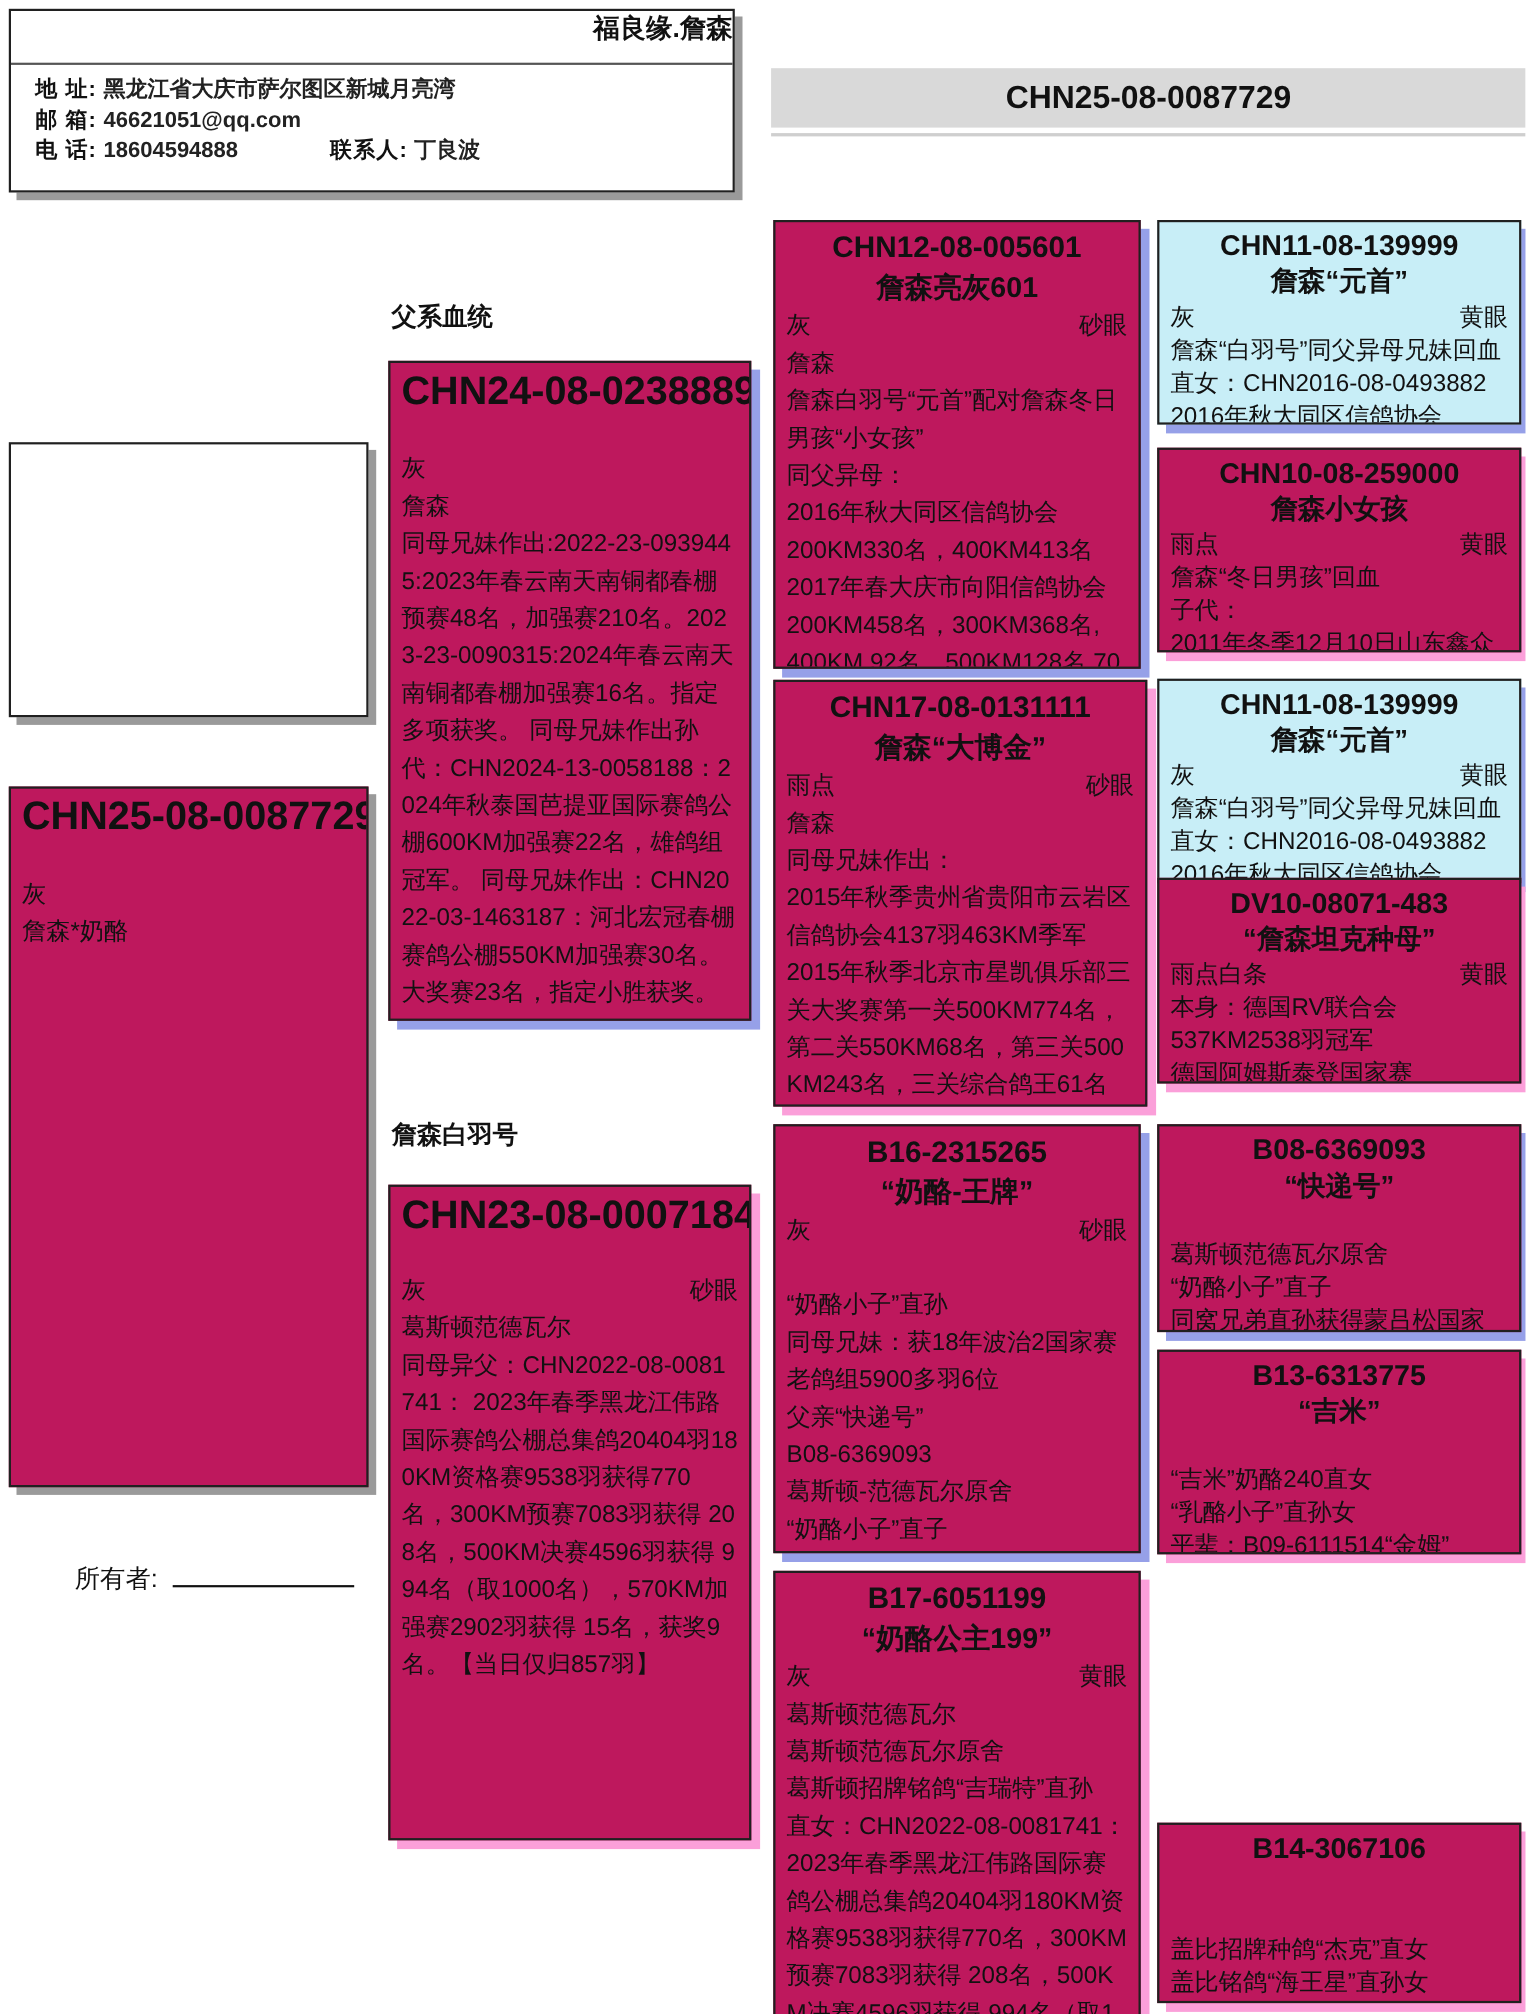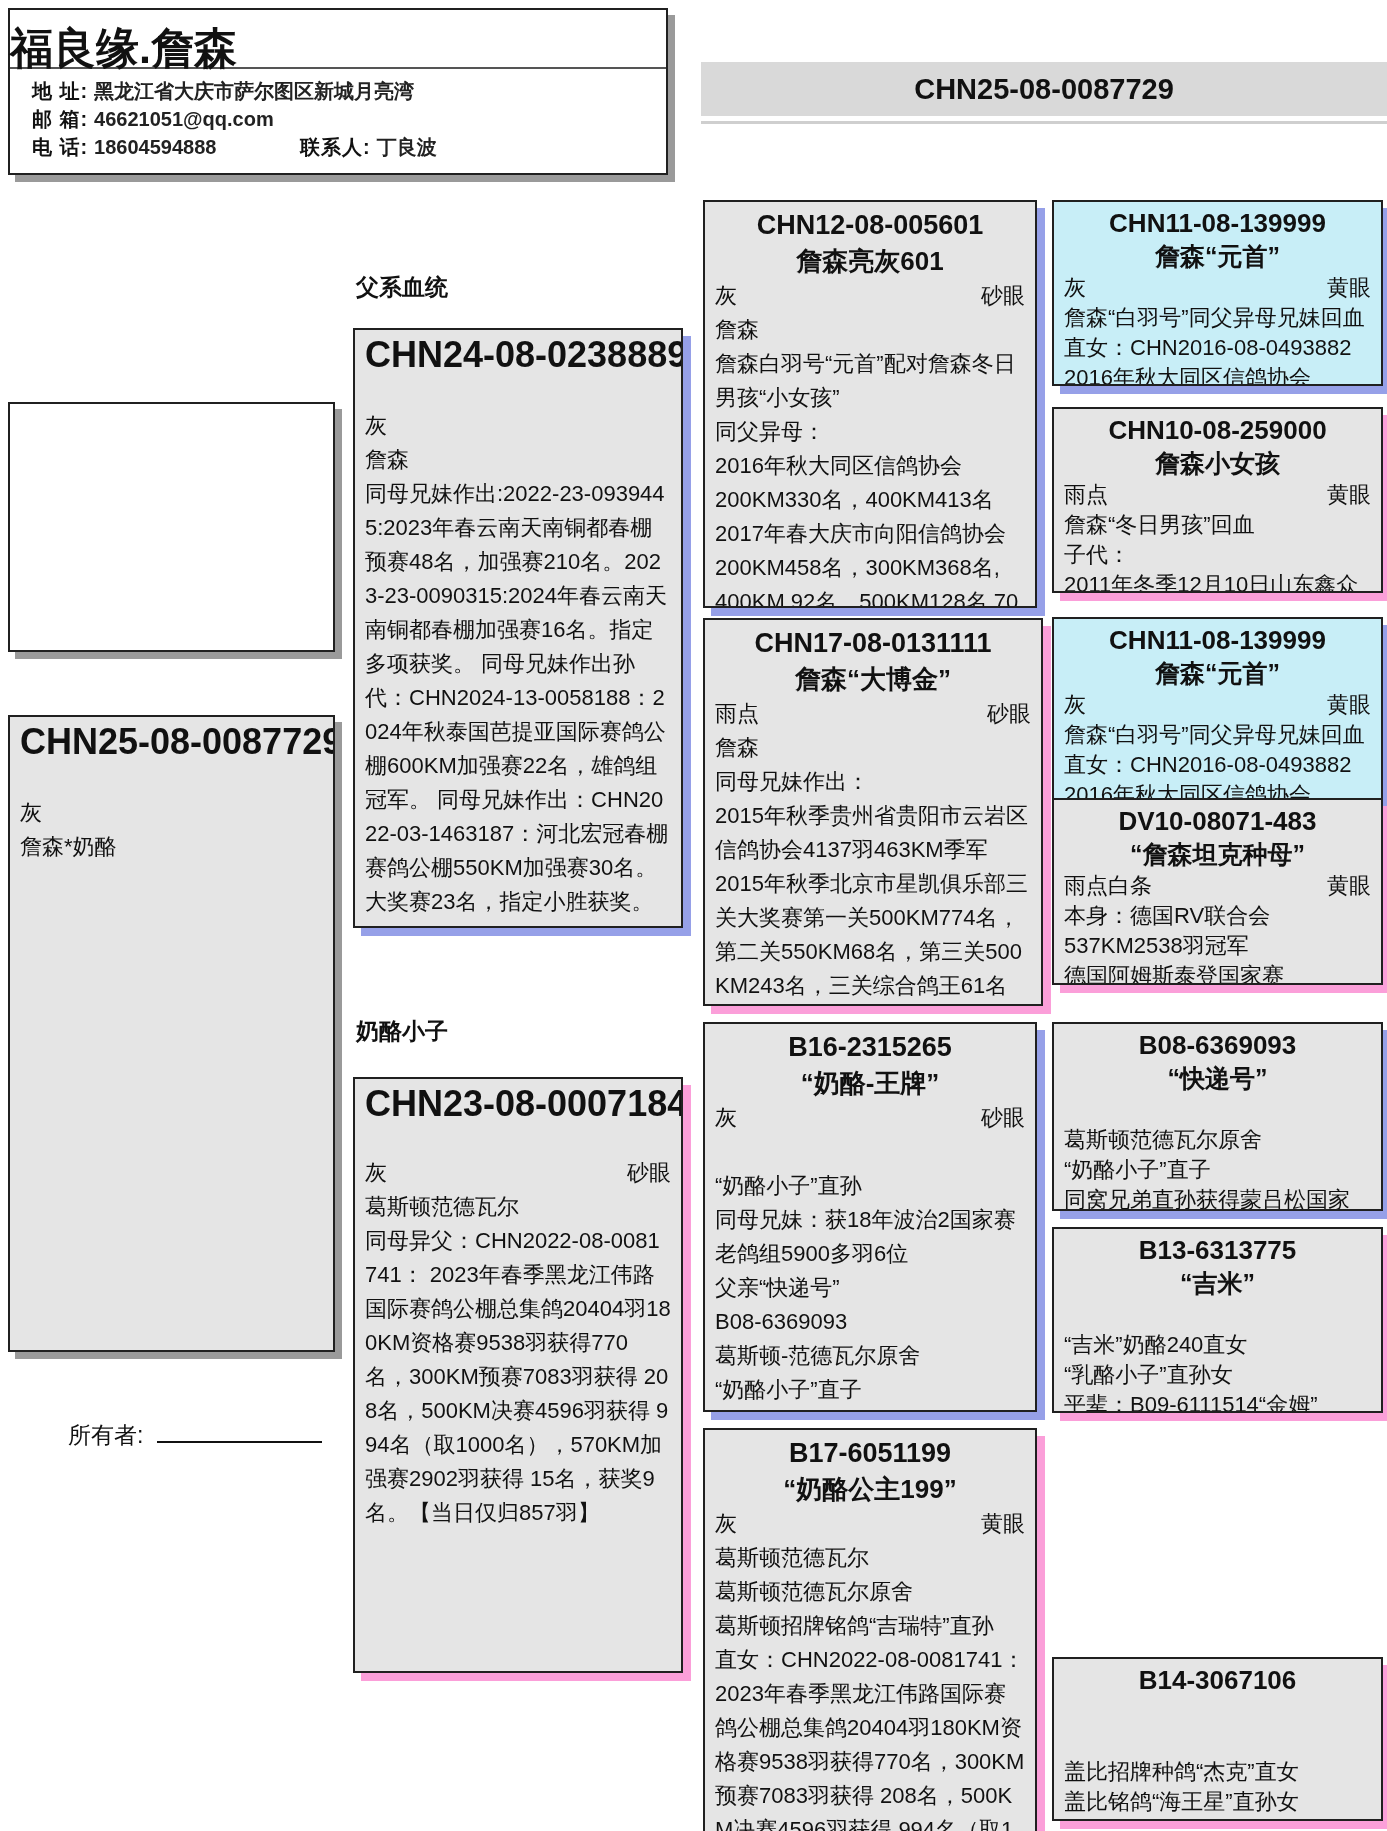--- a/index.html
+++ b/index.html
@@ -1,38 +1,38 @@
 <!DOCTYPE html>
 <html><head>
 <meta charset="utf-8">
 <style>
   html,body{margin:0;padding:0;background:#fff;}
   body{font-family:"Liberation Sans","DejaVu Sans",sans-serif;color:#111;}
   #page{position:relative;width:1387px;height:1831px;background:#fff;overflow:hidden;}
 
   
-  .box{position:absolute;background:#e5e5e5;border:2px solid #202020;box-sizing:border-box;
+  .box{position:absolute;background:#be185d;border:2px solid #202020;box-sizing:border-box;
        padding:5px 10px 4px 10px;overflow:hidden;font-size:22px;line-height:34px;}
   .sh-blue{box-shadow:8px 8px 0 #96a0e8;}
   .sh-pink{box-shadow:8px 8px 0 #fb9fd9;}
   .sh-gray{box-shadow:7px 7px 0 #9a9a9a;}
   .bg-cyan{background:#c8eef7;}
   .ring{font-weight:bold;text-align:center;font-size:27px;line-height:37px;white-space:nowrap;}
   .bname{font-weight:bold;text-align:center;font-size:26px;line-height:35px;white-space:nowrap;}
   .crow{display:flex;justify-content:space-between;}
   .bbody{white-space:pre-wrap;word-break:break-all;}
   .tight{font-size:22px;line-height:30px;}
   .tight .ring{font-size:26px;line-height:33px;}
   .tight .bname{font-size:25px;line-height:33px;}
   .big-ring .ring{font-size:36px;line-height:40px;}
 
   
   #header-box{position:absolute;left:8px;top:8px;width:660px;height:167px;background:#fff;
       border:2px solid #202020;box-sizing:border-box;box-shadow:7px 7px 0 #9a9a9a;}
-  #loft-title{font-weight:bold;font-size:43px;text-align:left;padding-top:10px;height:47px;
+  #loft-title{font-weight:bold;font-size:24px;text-align:right;height:47px;
       border-bottom:2px solid #555;}
   #header-rows{padding:8px 6px 0 22px;font-size:21px;line-height:28px;}
   .hrow{white-space:nowrap;}
   .hlabel{font-weight:bold;font-size:20px;letter-spacing:1px;}
   .hval{font-size:20px;color:#222;font-weight:bold;}
   .hgap{display:inline-block;width:72px;}
 
   
   #banner{position:absolute;left:701px;top:62px;width:686px;height:54px;background:#d9d9d9;
       text-align:center;font-weight:bold;font-size:29px;line-height:54px;}
@@ -70,21 +70,21 @@
         <span class="hlabel">联系人:</span>
         <span class="hval">丁良波</span>
       </div>
     </div>
   </div>
 
   <div id="banner">CHN25-08-0087729</div>
   <div id="banner-underline"></div>
 
   <div class="sec-label" style="left:356px;top:272px;">父系血统</div>
-  <div class="sec-label" style="left:356px;top:1016px;">奶酪小子</div>
+  <div class="sec-label" style="left:356px;top:1016px;">詹森白羽号</div>
 
   <div id="photo-box"></div>
 
   <div class="box sh-gray big-ring" style="left:8px;top:715px;width:327px;height:637px;">
     <div class="ring">CHN25-08-0087729</div>
     <div class="bbody">
 灰
 詹森*奶酪</div>
   </div>
 

